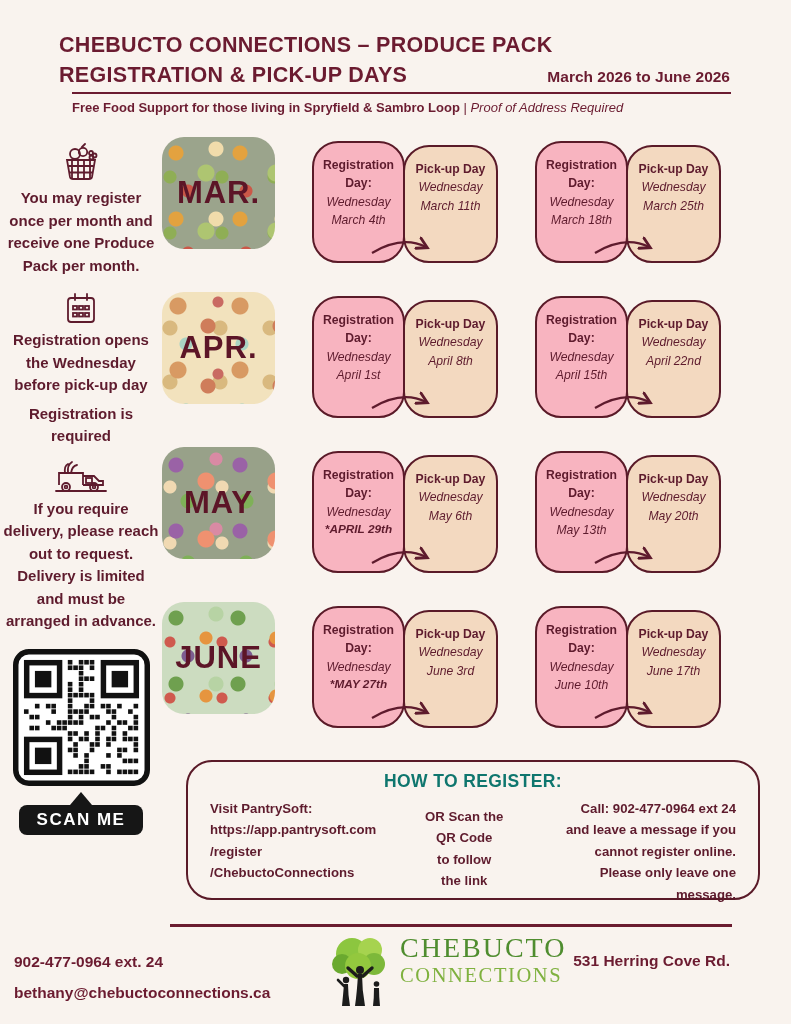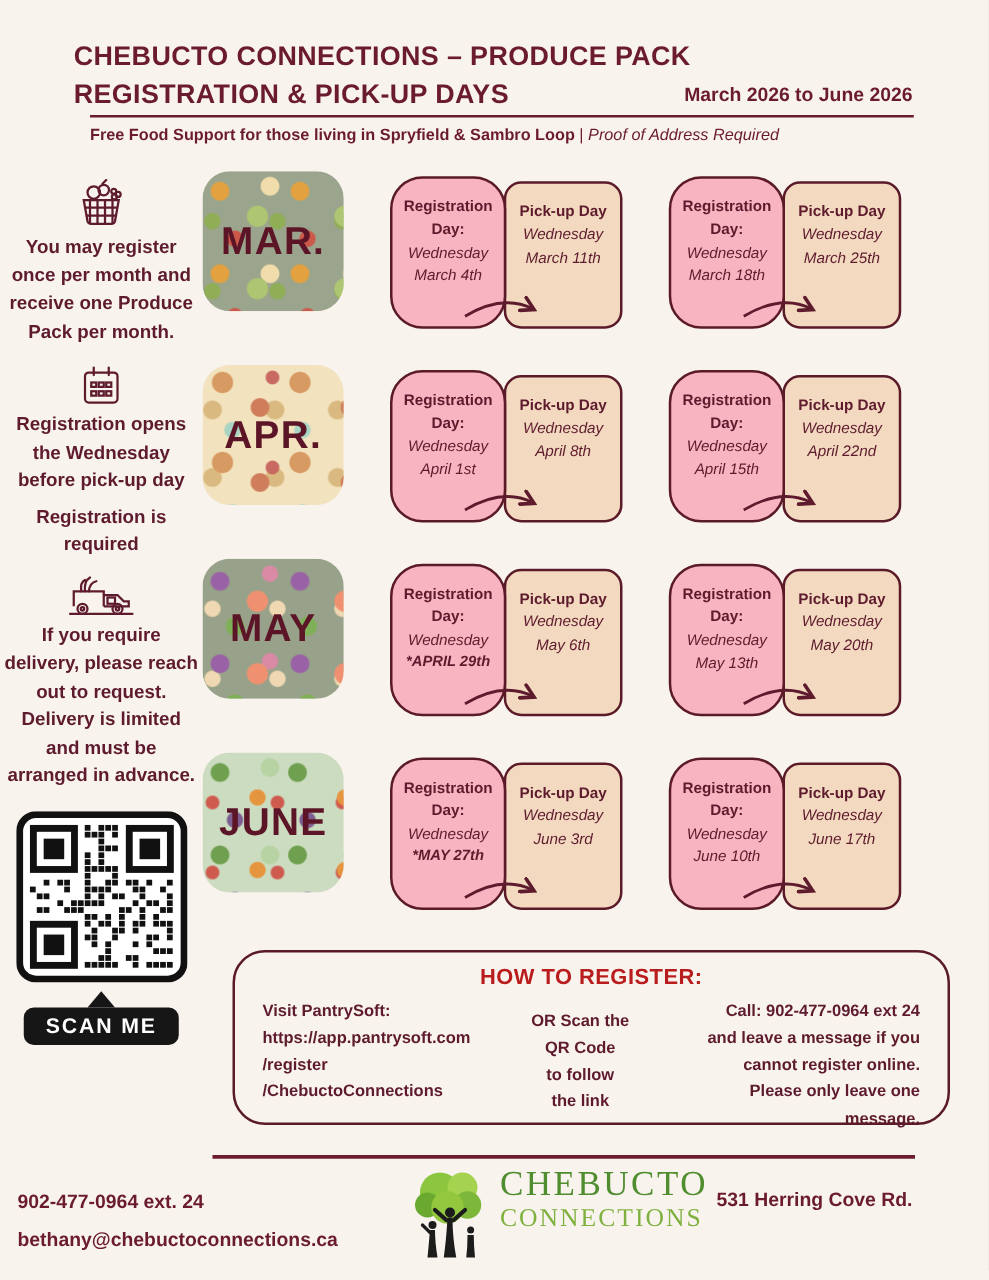--- a/index.html
+++ b/index.html
@@ -72,32 +72,32 @@
     radial-gradient(circle at 8px 40px,#cf5a4e 0,#cf5a4e 5px,transparent 6px);
     background-size:62px 66px,70px 58px,58px 64px,66px 70px,52px 56px; }
 
   .pair { position: relative; display: flex; margin-top: 6px; }
   .pair-1 { margin-left: 37px; }
   .pair-2 { margin-left: 37px; }
   .card { border: 2.5px solid #5a1a28; border-radius: 26px; text-align: center;
     padding: 13px 3px 6px; font-size: 12.2px; line-height: 1.5; color: #5e1b2d; }
   .card.reg { width: 93px; min-height: 122px; background: #f8b4c0; z-index: 2; }
   .card.pickup { width: 95px; min-height: 116px; background: #f3d9c0;
-    margin-left: -2px; margin-top: 4px; z-index: 1; border-radius: 14px; }
+    margin-left: -2px; margin-top: 4px; z-index: 1; }
   .card-label { font-weight: bold; }
   .card-weekday, .card-date { font-style: italic; }
   .card-date.emph { font-weight: bold; font-size: 11.8px; }
   .arrow { position: absolute; left: 56px; bottom: 0px; z-index: 3; }
 
   
   .howto { position: absolute; left: 186px; top: 760px; width: 574px; height: 140px;
     border: 2.5px solid #5a1a28; border-radius: 26px; background: #f9f3ee;
     padding: 9px 22px 8px; }
   .howto-title { text-align: center; font-size: 17.5px; font-weight: 800;
-    letter-spacing: .4px; color: #b91c1c; }
+    letter-spacing: .4px; color: #0f766e; }
   .howto-cols { display: flex; justify-content: center; margin-top: 6px; }
   .howto-col { font-size: 13.2px; font-weight: bold; line-height: 1.62; color: #5e1b2d; }
   .pre { white-space: pre-line; }
   .col-1 { width: 200px; text-align: left; }
   .col-2 { width: 120px; text-align: center; margin-top: 8px; }
   .col-3 { width: 218px; text-align: right; }
 
   .bottom-rule { position: absolute; top: 924px; left: 170px; width: 562px;
     height: 2.5px; background: #6b1c2f; }
 

